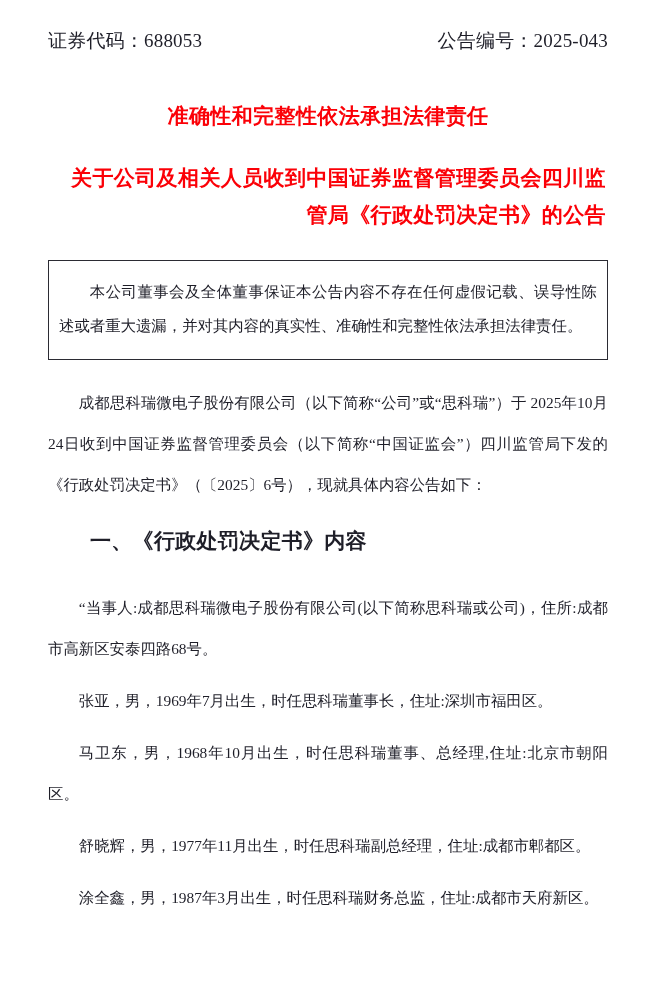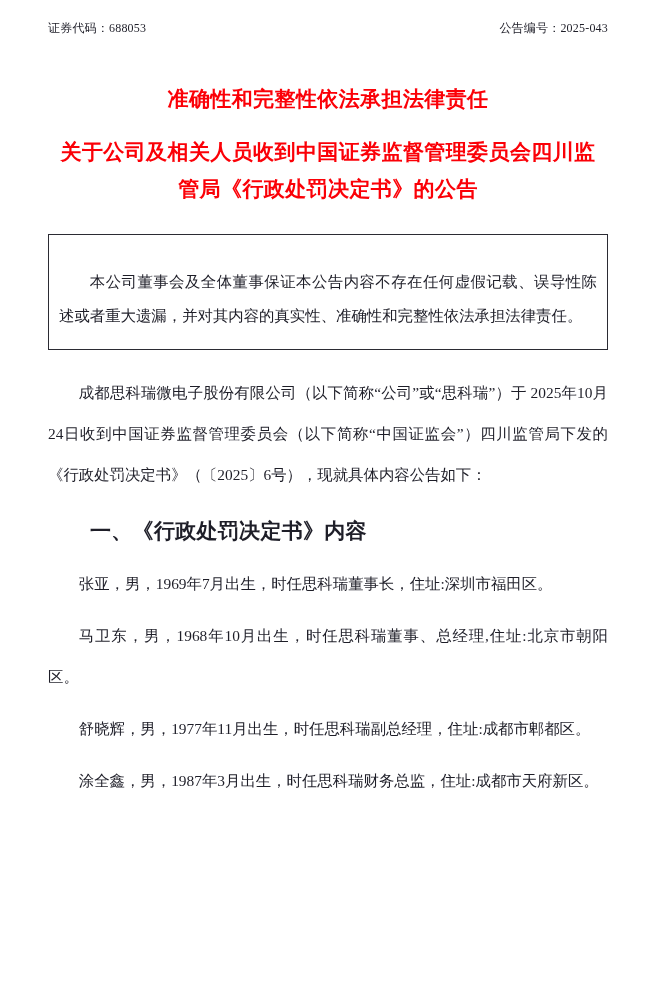--- a/index.html
+++ b/index.html
@@ -21,51 +21,52 @@
     position: relative;
     box-sizing: border-box;
     padding: 0 48px;
   }
 
   
   .doc-header {
     display: flex;
     justify-content: space-between;
     align-items: baseline;
-    padding-top: 20px;
-    font-size: 12px;
+    padding-top: 28px;
+    font-size: 19px;
     letter-spacing: 0.2px;
     white-space: nowrap;
     color: #1e1e28;
   }
   .doc-header .hdr-item { display: inline-block; }
 
   
   .title-block {
     margin-top: 44px;
     text-align: center;
     color: #fb0007;
     font-weight: bold;
     font-size: 21px;
     line-height: 37px;
     letter-spacing: 0.4px;
   }
   .title-company { display: block; }
   .title-main {
     display: block;
-    margin-top: 16px;
+    margin-top: 25px;
     padding: 0 2px;
+    text-align: right;
   }
 
   
   .disclaimer-box {
     margin-top: 26px;
     border: 1px solid #2b2b33;
     box-sizing: border-box;
-    padding: 30px 10px 16px 10px;
+    padding: 14px 10px 16px 10px;
     font-size: 15.4px;
     line-height: 34px;
     text-align: justify;
     text-justify: inter-ideograph;
     color: #1e1e28;
   }
   .disclaimer-box p {
     margin: 0;
     text-indent: 2em;
   }
@@ -110,20 +111,21 @@
 
   <div class="disclaimer-box">
     <p>本公司董事会及全体董事保证本公告内容不存在任何虚假记载、误导性陈述或者重大遗漏，并对其内容的真实性、准确性和完整性依法承担法律责任。</p>
   </div>
 
   <div class="body-area">
     <p class="para">成都思科瑞微电子股份有限公司（以下简称“公司”或“思科瑞”）于 2025年10月24日收到中国证券监督管理委员会（以下简称“中国证监会”）四川监管局下发的《行政处罚决定书》（〔2025〕6号），现就具体内容公告如下：</p>
 
     <p class="section-heading">一、《行政处罚决定书》内容</p>
 
+    <p class="para after-heading">“当事人:成都思科瑞微电子股份有限公司(以下简称思科瑞或公司)，住所:成都市高新区安泰四路68号。</p>
 
     <p class="para gap-before">张亚，男，1969年7月出生，时任思科瑞董事长，住址:深圳市福田区。</p>
 
     <p class="para gap-before">马卫东，男，1968年10月出生，时任思科瑞董事、总经理,住址:北京市朝阳区。</p>
 
     <p class="para gap-before">舒晓辉，男，1977年11月出生，时任思科瑞副总经理，住址:成都市郫都区。</p>
 
     <p class="para gap-before">涂全鑫，男，1987年3月出生，时任思科瑞财务总监，住址:成都市天府新区。</p>
 
   </div>

